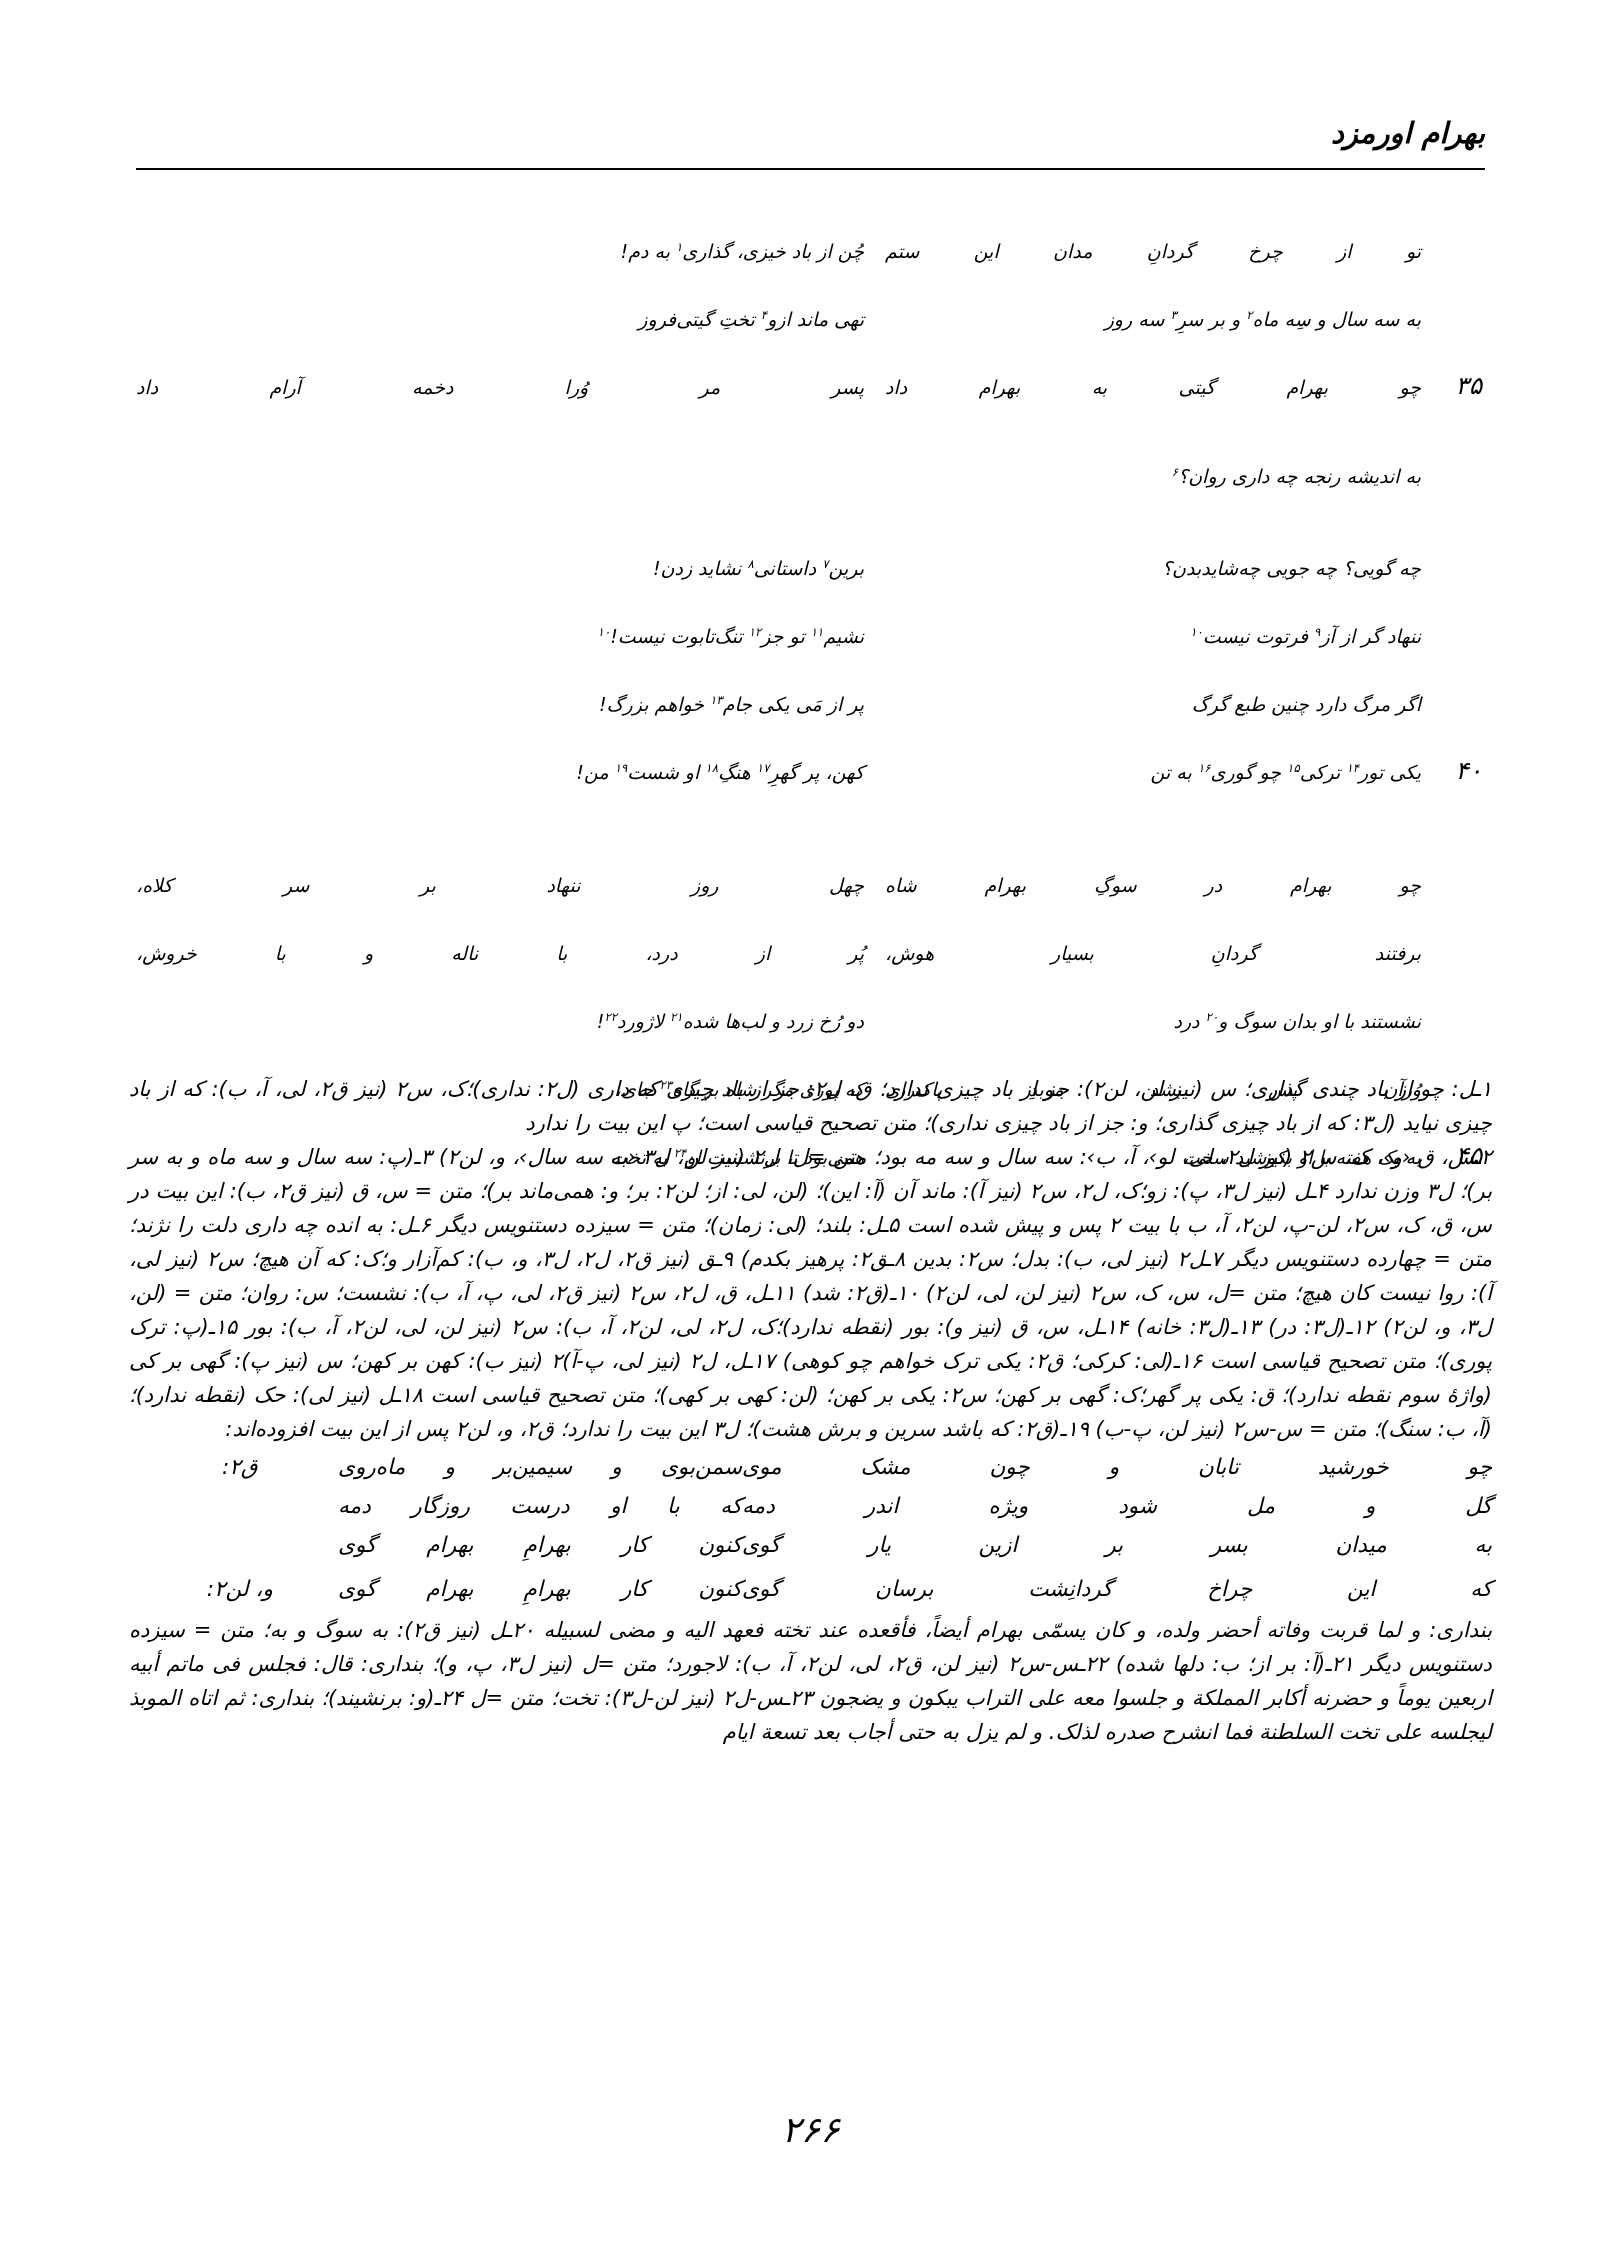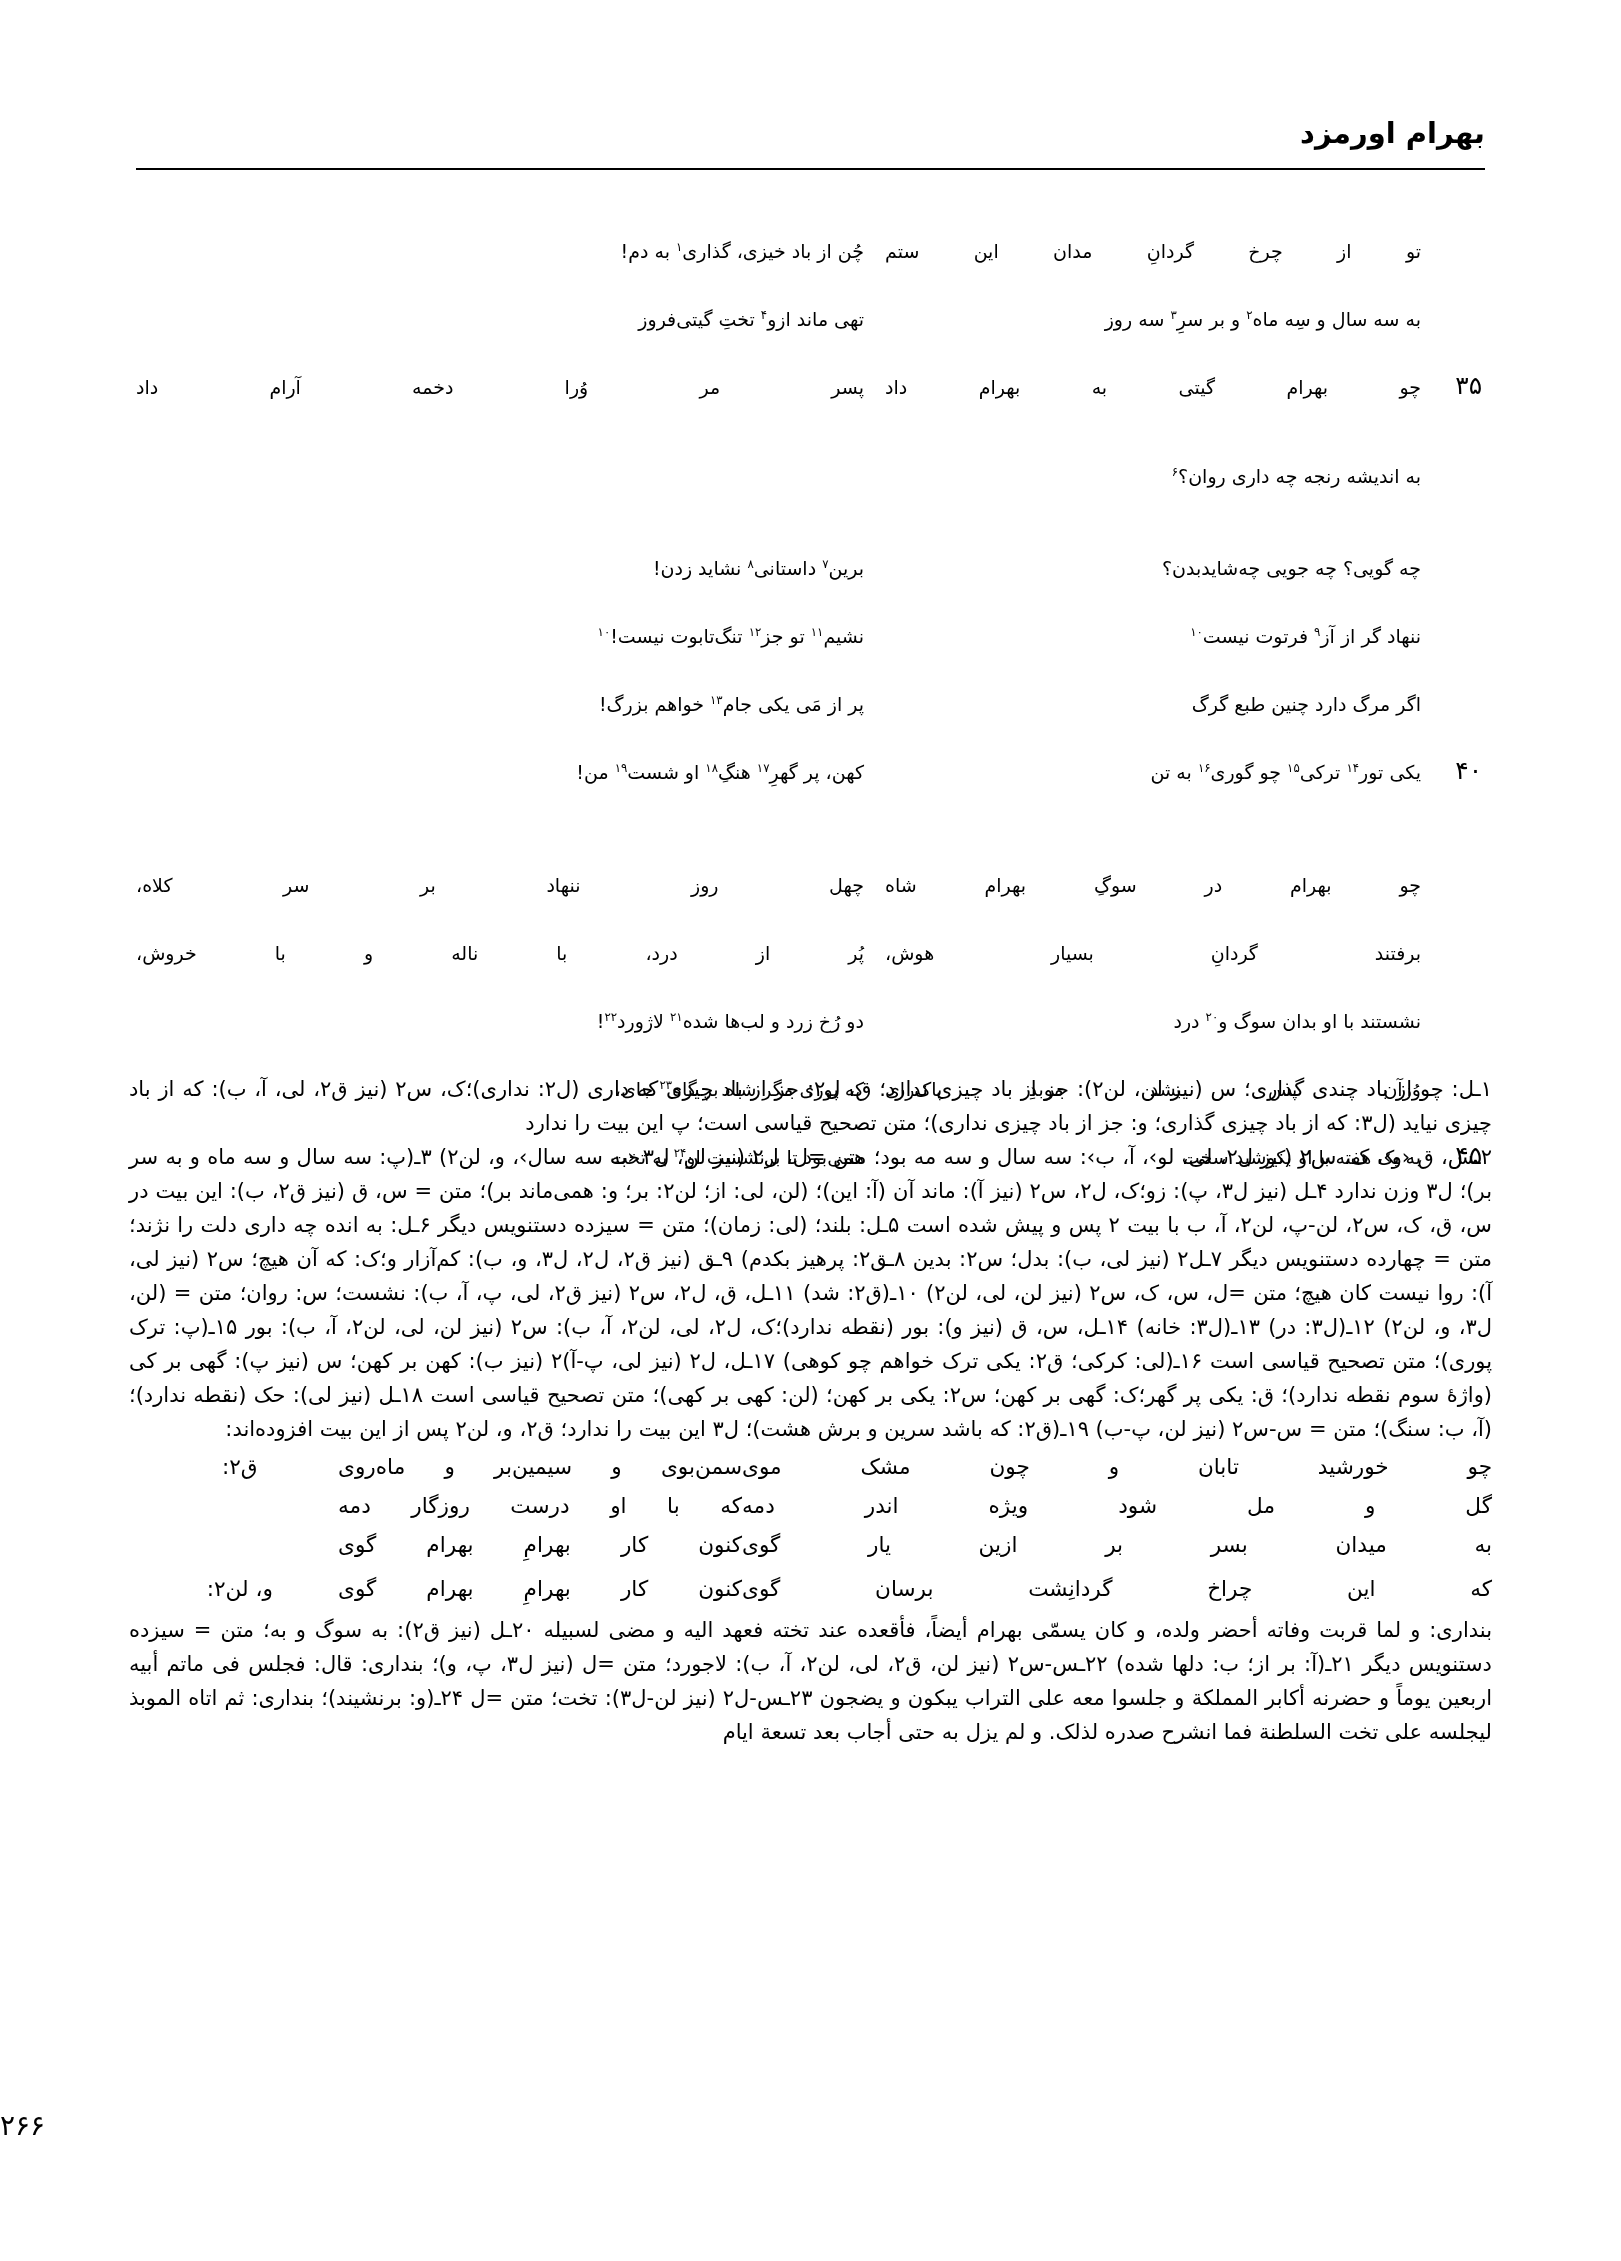--- a/index.html
+++ b/index.html
@@ -12,20 +12,21 @@
     font-family: "DejaVu Sans", sans-serif;
     color: #000000;
   }
   .page {
     position: relative;
     width: 1621px;
     height: 2261px;
     background: #ffffff;
     overflow: hidden;
     box-sizing: border-box;
+    font-style: italic;
   }
 
   
   .runhead-wrap {
     position: absolute;
     top: 118px;
     right: 136px;
     left: 136px;
     height: 77px;
   }
@@ -135,22 +136,22 @@
     text-align: justify;
     text-align-last: justify;
   }
 
   
   .folio {
     position: absolute;
     left: 0;
     right: 0;
     top: 2109px;
-    text-align: left;
-    font-size: 28px;
+    text-align: center;
+    font-size: 36px;
   }
 </style>
 </head>
 <body>
 
 <div class="page">
 
   <div class="runhead-wrap">
     <div class="runhead-title">بهرام اورمزد</div>
     <div class="runhead-rule"></div>

